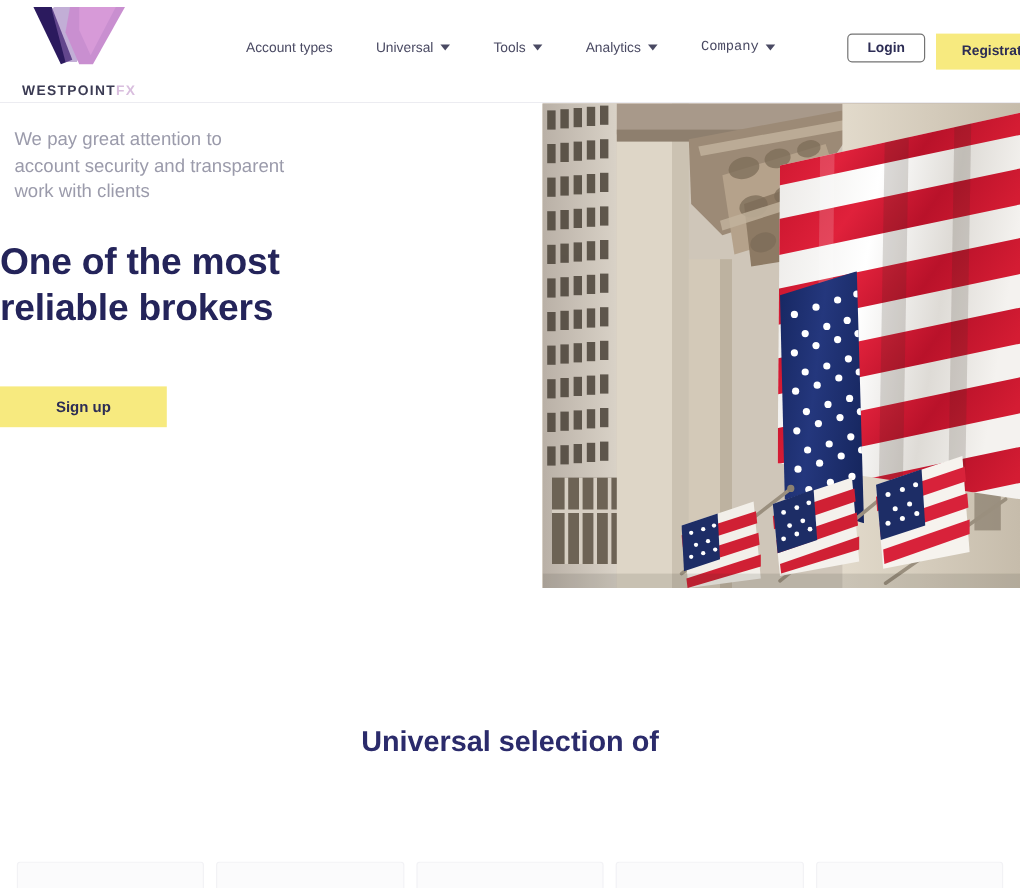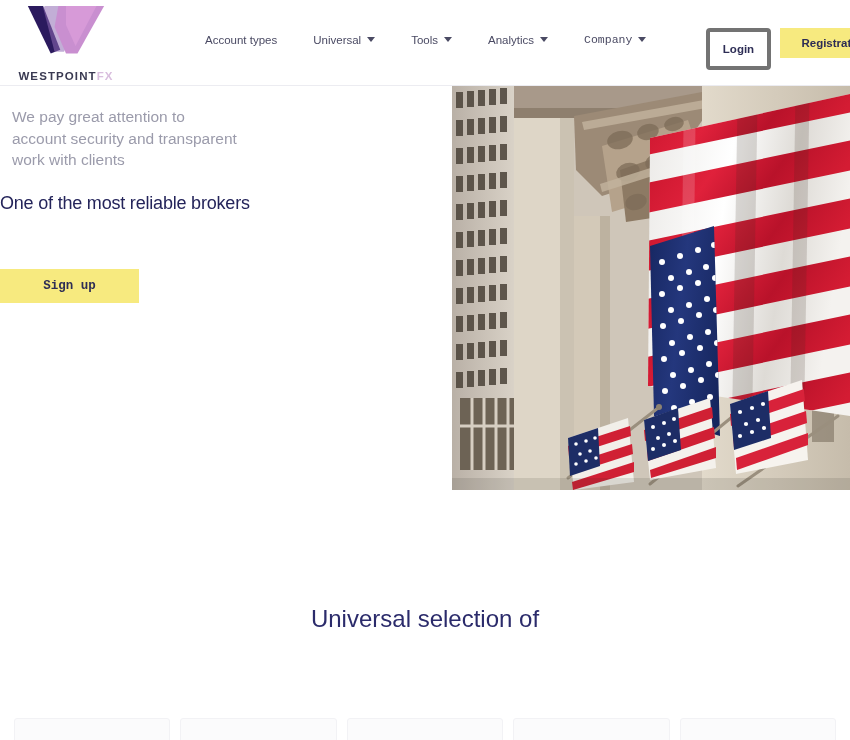--- a/index.html
+++ b/index.html
@@ -78,22 +78,22 @@
   .header-actions {
     position: absolute;
     left: 706px;
     top: 28px;
     display: flex;
     align-items: stretch;
     gap: 0;
   }
   .btn-login {
     width: 65px;
-    height: 42px;
-    border: 4px solid #737373;
+    height: 24px;
+    border: 1px solid #737373;
     border-radius: 4px;
     background: #ffffff;
     color: #2d2d55;
     font-size: 11.5px;
     font-weight: 600;
     font-family: "Liberation Sans", sans-serif;
     display: flex;
     align-items: center;
     justify-content: center;
     cursor: pointer;
@@ -132,38 +132,38 @@
   }
   .hero-eyebrow {
     font-size: 15.5px;
     line-height: 21.5px;
     color: #9b9bab;
     width: 230px;
     font-weight: 400;
     margin-left: 12px;
   }
   .hero-title {
-    margin-top: 13px;
-    font-size: 18px;
+    margin-top: 27px;
+    font-size: 31px;
     line-height: 39px;
     color: #24245a;
-    font-weight: 400;
+    font-weight: 700;
     width: 270px;
     letter-spacing: -0.2px;
   }
   .hero-cta {
     margin-top: 46px;
     width: 139px;
     height: 34px;
     background: #f7ea7f;
     border: none;
     color: #2d2d55;
     font-size: 12.5px;
     font-weight: 600;
-    font-family: Liberation Mono, monospace;
+    font-family: Liberation Sans, sans-serif;
     display: flex;
     align-items: center;
     justify-content: center;
     cursor: pointer;
   }
 
   
   .hero-media {
     position: absolute;
     left: 452px;
@@ -183,21 +183,21 @@
     background: #ffffff;
   }
   .section-title {
     position: absolute;
     top: 113px;
     left: 0;
     width: 850px;
     text-align: center;
     font-size: 24px;
     line-height: 32px;
-    font-weight: 400;
+    font-weight: 700;
     color: #2b2b6b;
   }
 
   
   .cards {
     position: absolute;
     left: 0;
     top: 718px;
     width: 850px;
     height: 22px;

